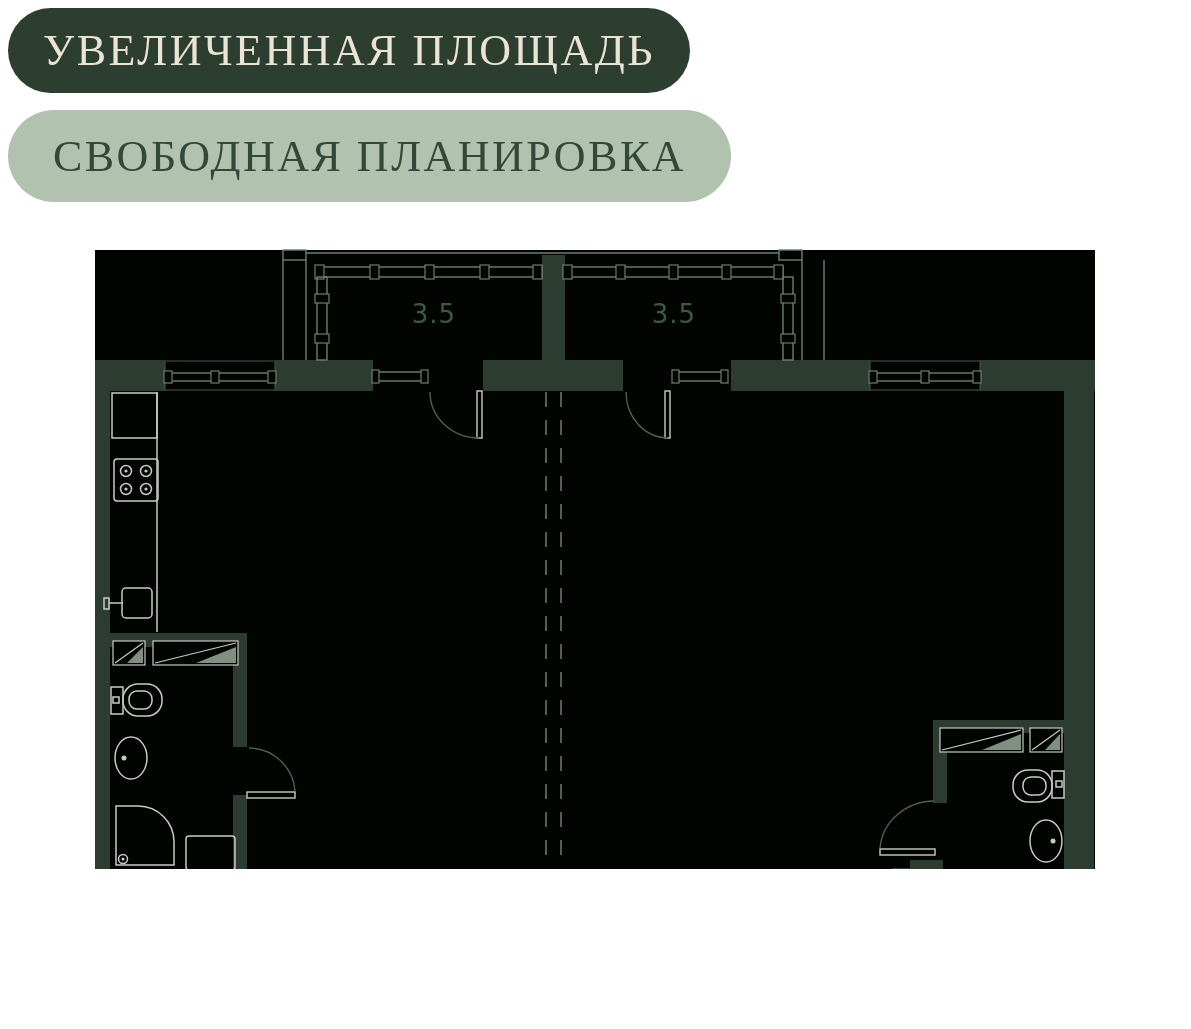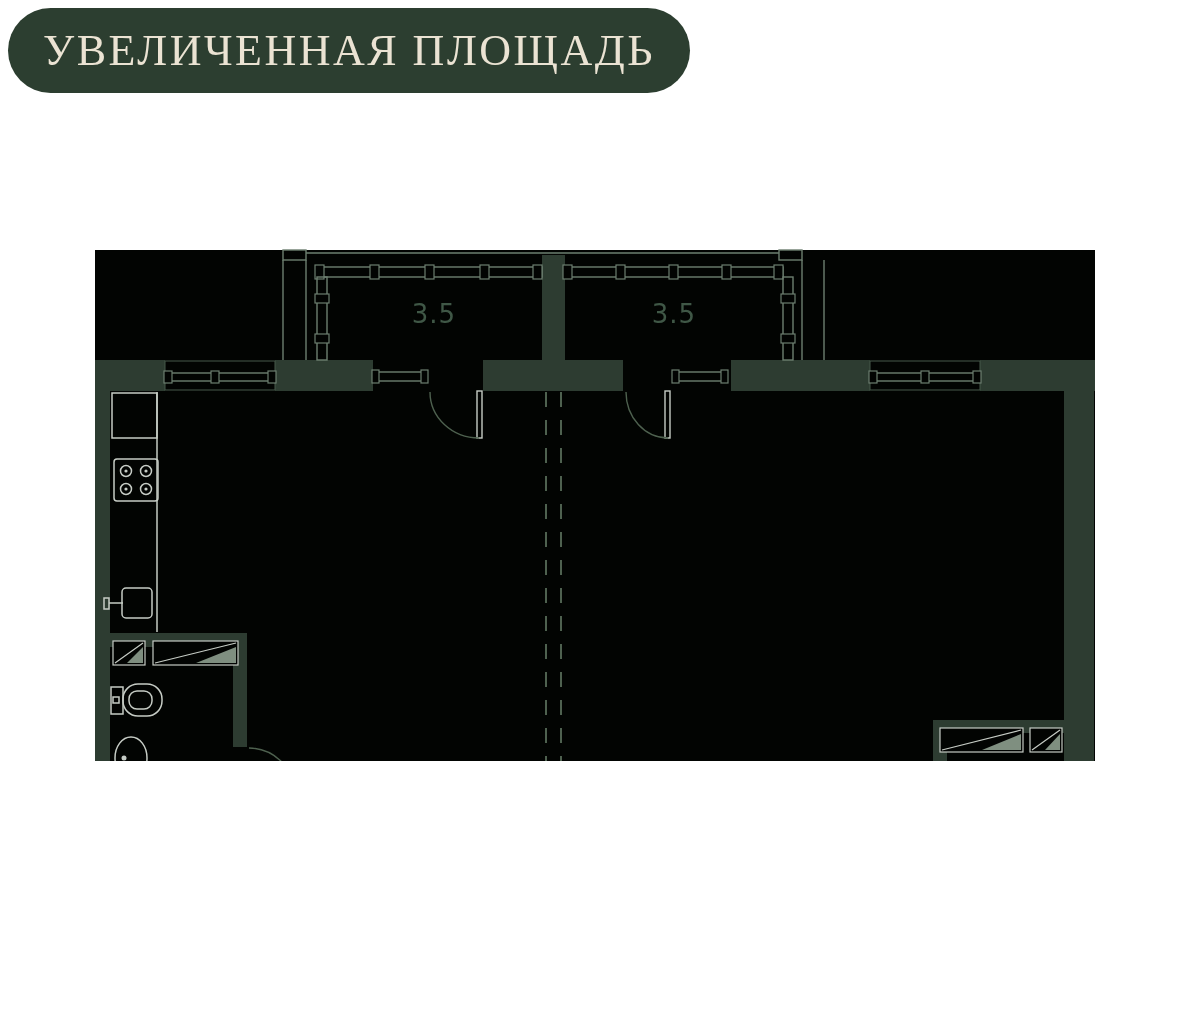--- a/index.html
+++ b/index.html
@@ -1,16 +1,16 @@
 <!DOCTYPE html>
 <html style="--page-bg: #ffffff; --badge-dark-bg: #2c3e30; --badge-dark-text: #ebe3d3; --badge-light-bg: #b1c2af; --badge-light-text: #31483a; --plan-bg: #020402; --wall: #2d3c31; --line-mid: #6d7f70; --line-dim: #46584a; --line-light: #c6ccc5; --arc: #4e614f; --flag: #7f8f80; --label: #3f5746;"><head>
 <meta charset="utf-8">
 <style>
   html,body{margin:0;padding:0;background:#ffffff;}
-  .stage{position:relative;width:1191px;height:761px;background:var(--page-bg,#ffffff);overflow:hidden;
+  .stage{position:relative;width:1191px;height:869px;background:var(--page-bg,#ffffff);overflow:hidden;
          font-family:"Liberation Serif", serif;}
   .badge{position:absolute;display:flex;align-items:center;justify-content:center;
          text-transform:uppercase;white-space:nowrap;letter-spacing:2.5px;
          font-size:44px;font-weight:400;}
   .badge-dark{left:8px;top:8px;width:682px;height:85px;border-radius:44px;
          background:var(--badge-dark-bg,#2c3e30);color:var(--badge-dark-text,#ebe3d3);}
   .badge-light{left:8px;top:110px;width:723px;height:92px;border-radius:46px;
          background:var(--badge-light-bg,#b1c2af);color:var(--badge-light-text,#31483a);}
   svg{position:absolute;left:0;top:0;}
   .blk{fill:var(--plan-bg,#020402);}
@@ -28,20 +28,21 @@
   .flag{fill:var(--flag,#7f8f80);stroke:none;}
   .arealabel{font-family:"DejaVu Sans",sans-serif;font-size:26px;letter-spacing:1px;
              fill:var(--label,#3f5746);text-anchor:middle;}
 </style>
 </head>
 <body>
 
 <div class="stage">
 
   <div class="badge badge-dark">УВЕЛИЧЕННАЯ ПЛОЩАДЬ</div>
+  <div class="badge badge-light">СВОБОДНАЯ ПЛАНИРОВКА</div>
 
   <svg width="1191" height="1029" viewBox="0 0 1191 1029">
 
     <g>
       <rect class="blk" x="95" y="250" width="1000" height="635"></rect>
       <rect class="blk" x="293" y="885" width="801" height="21"></rect>
       <rect class="blk" x="95" y="906" width="999" height="57"></rect>
     </g>
 
     <g>

